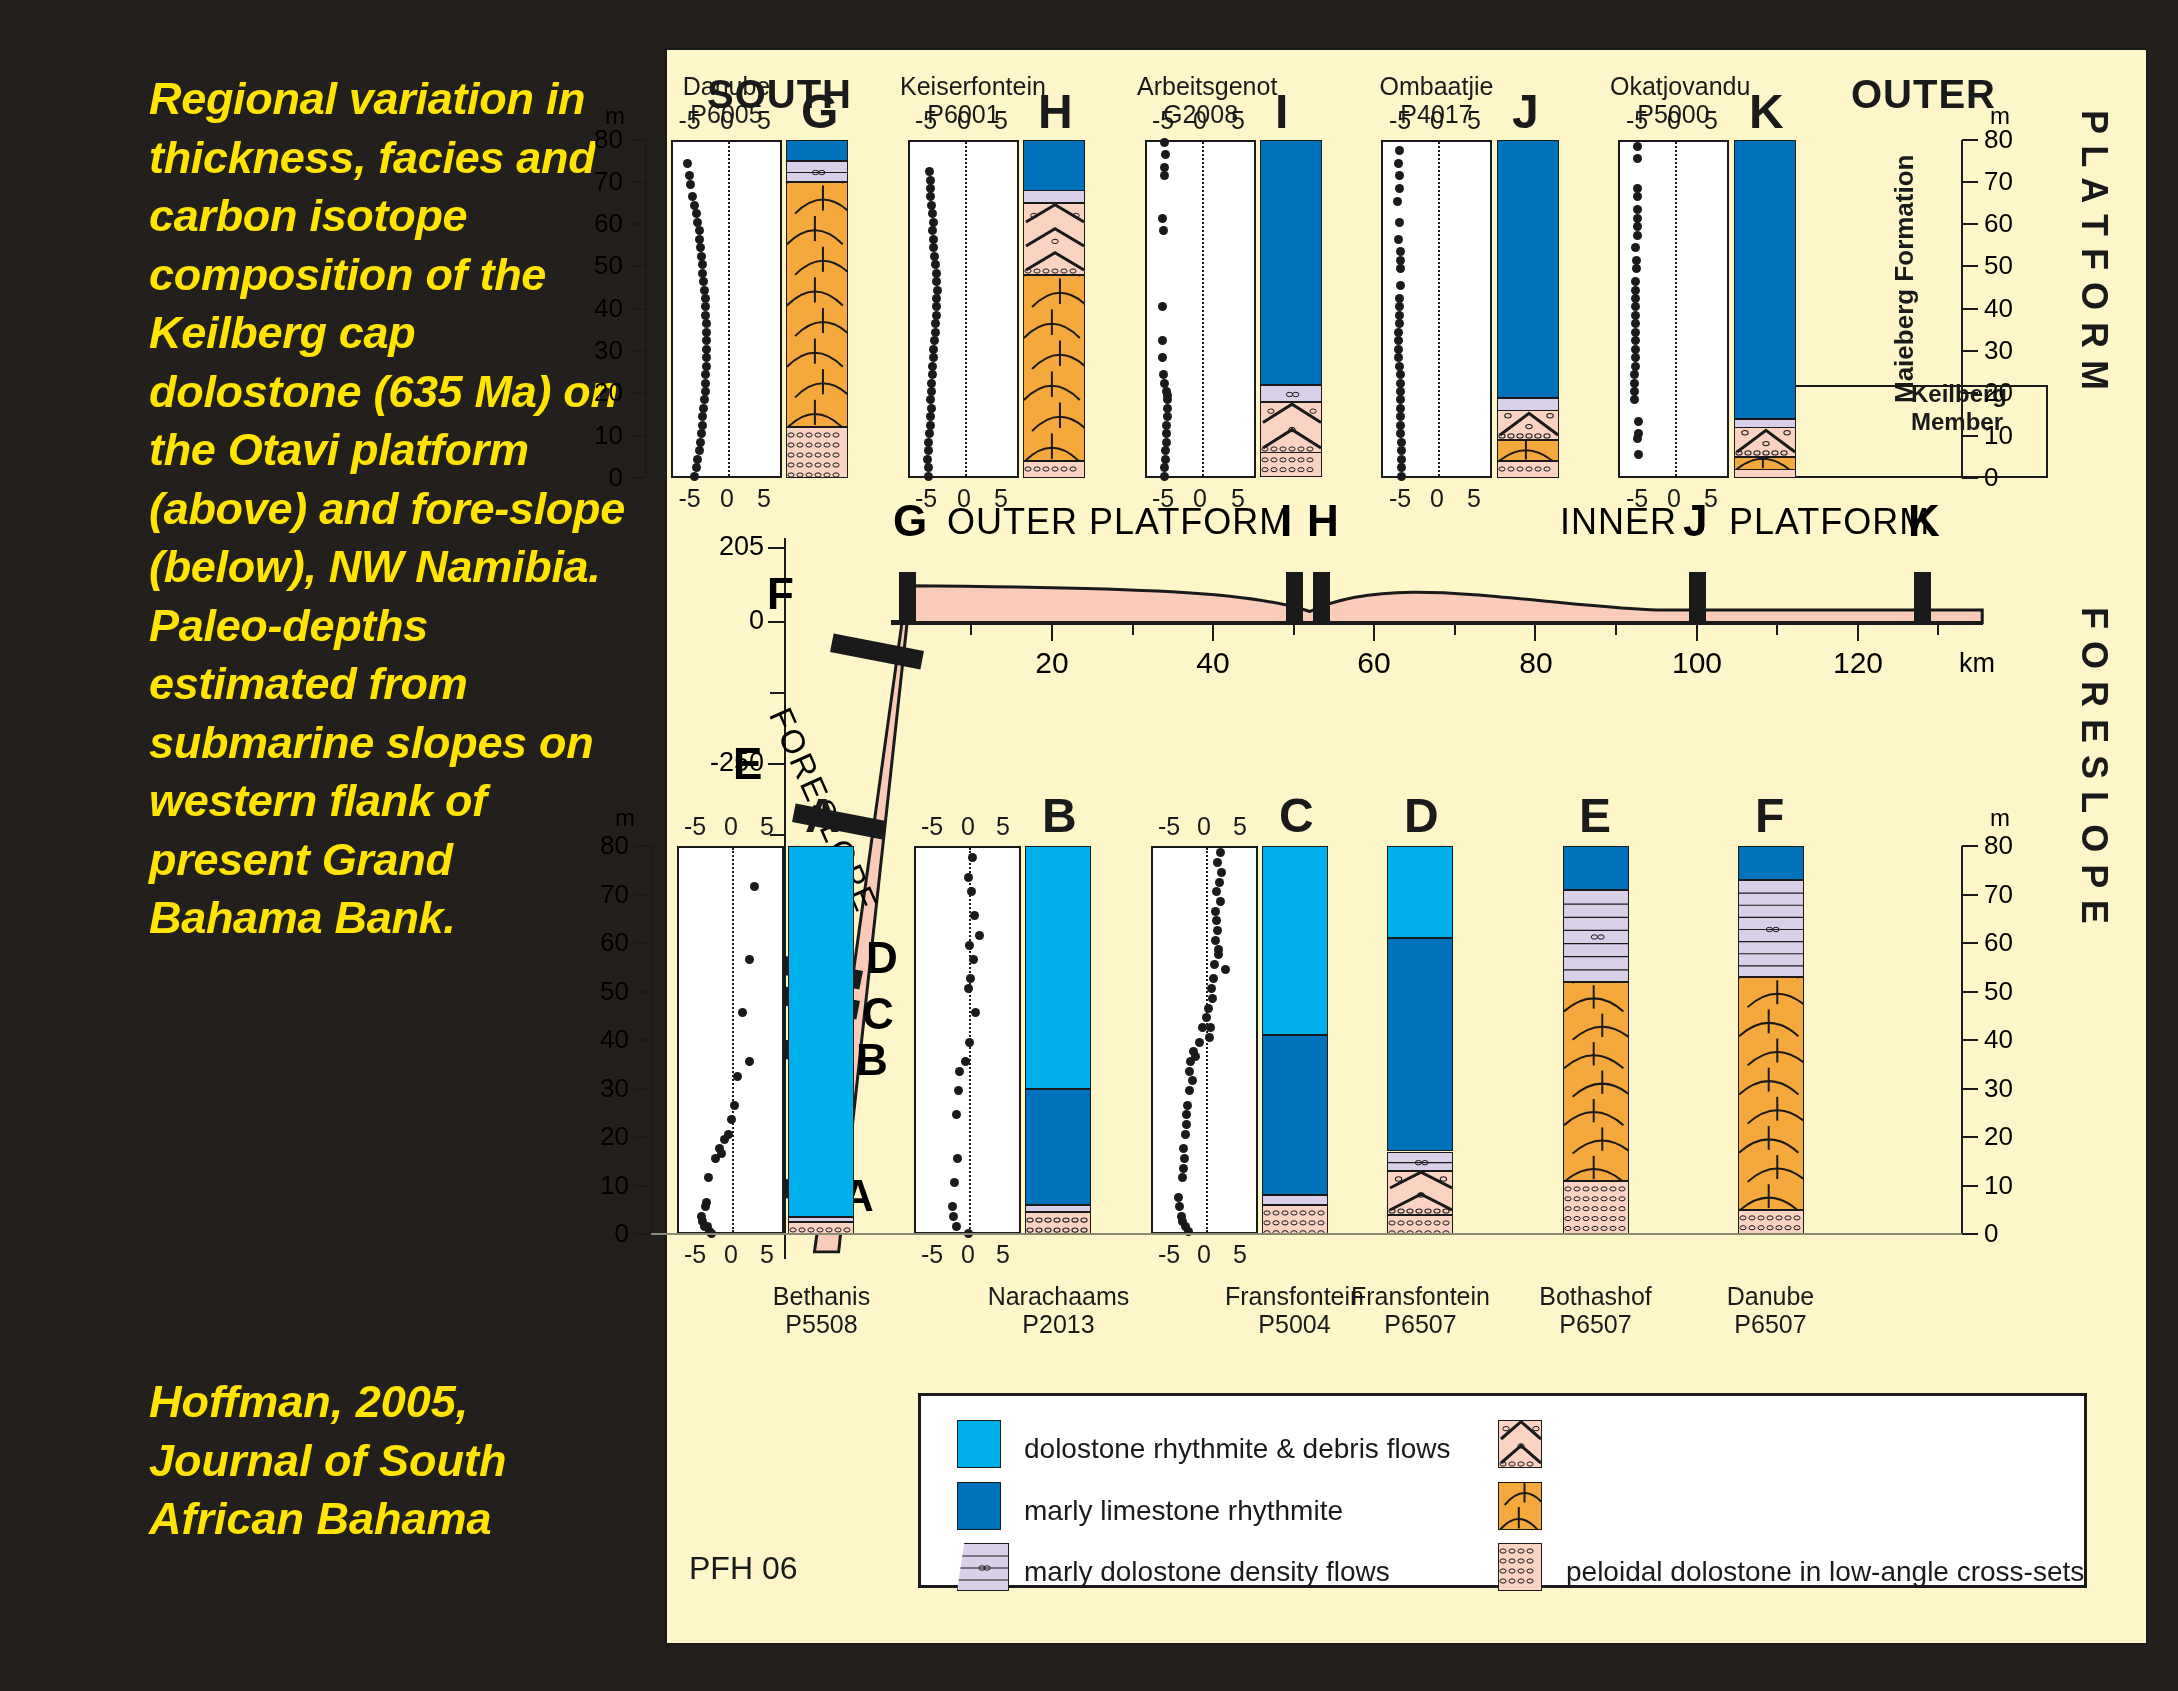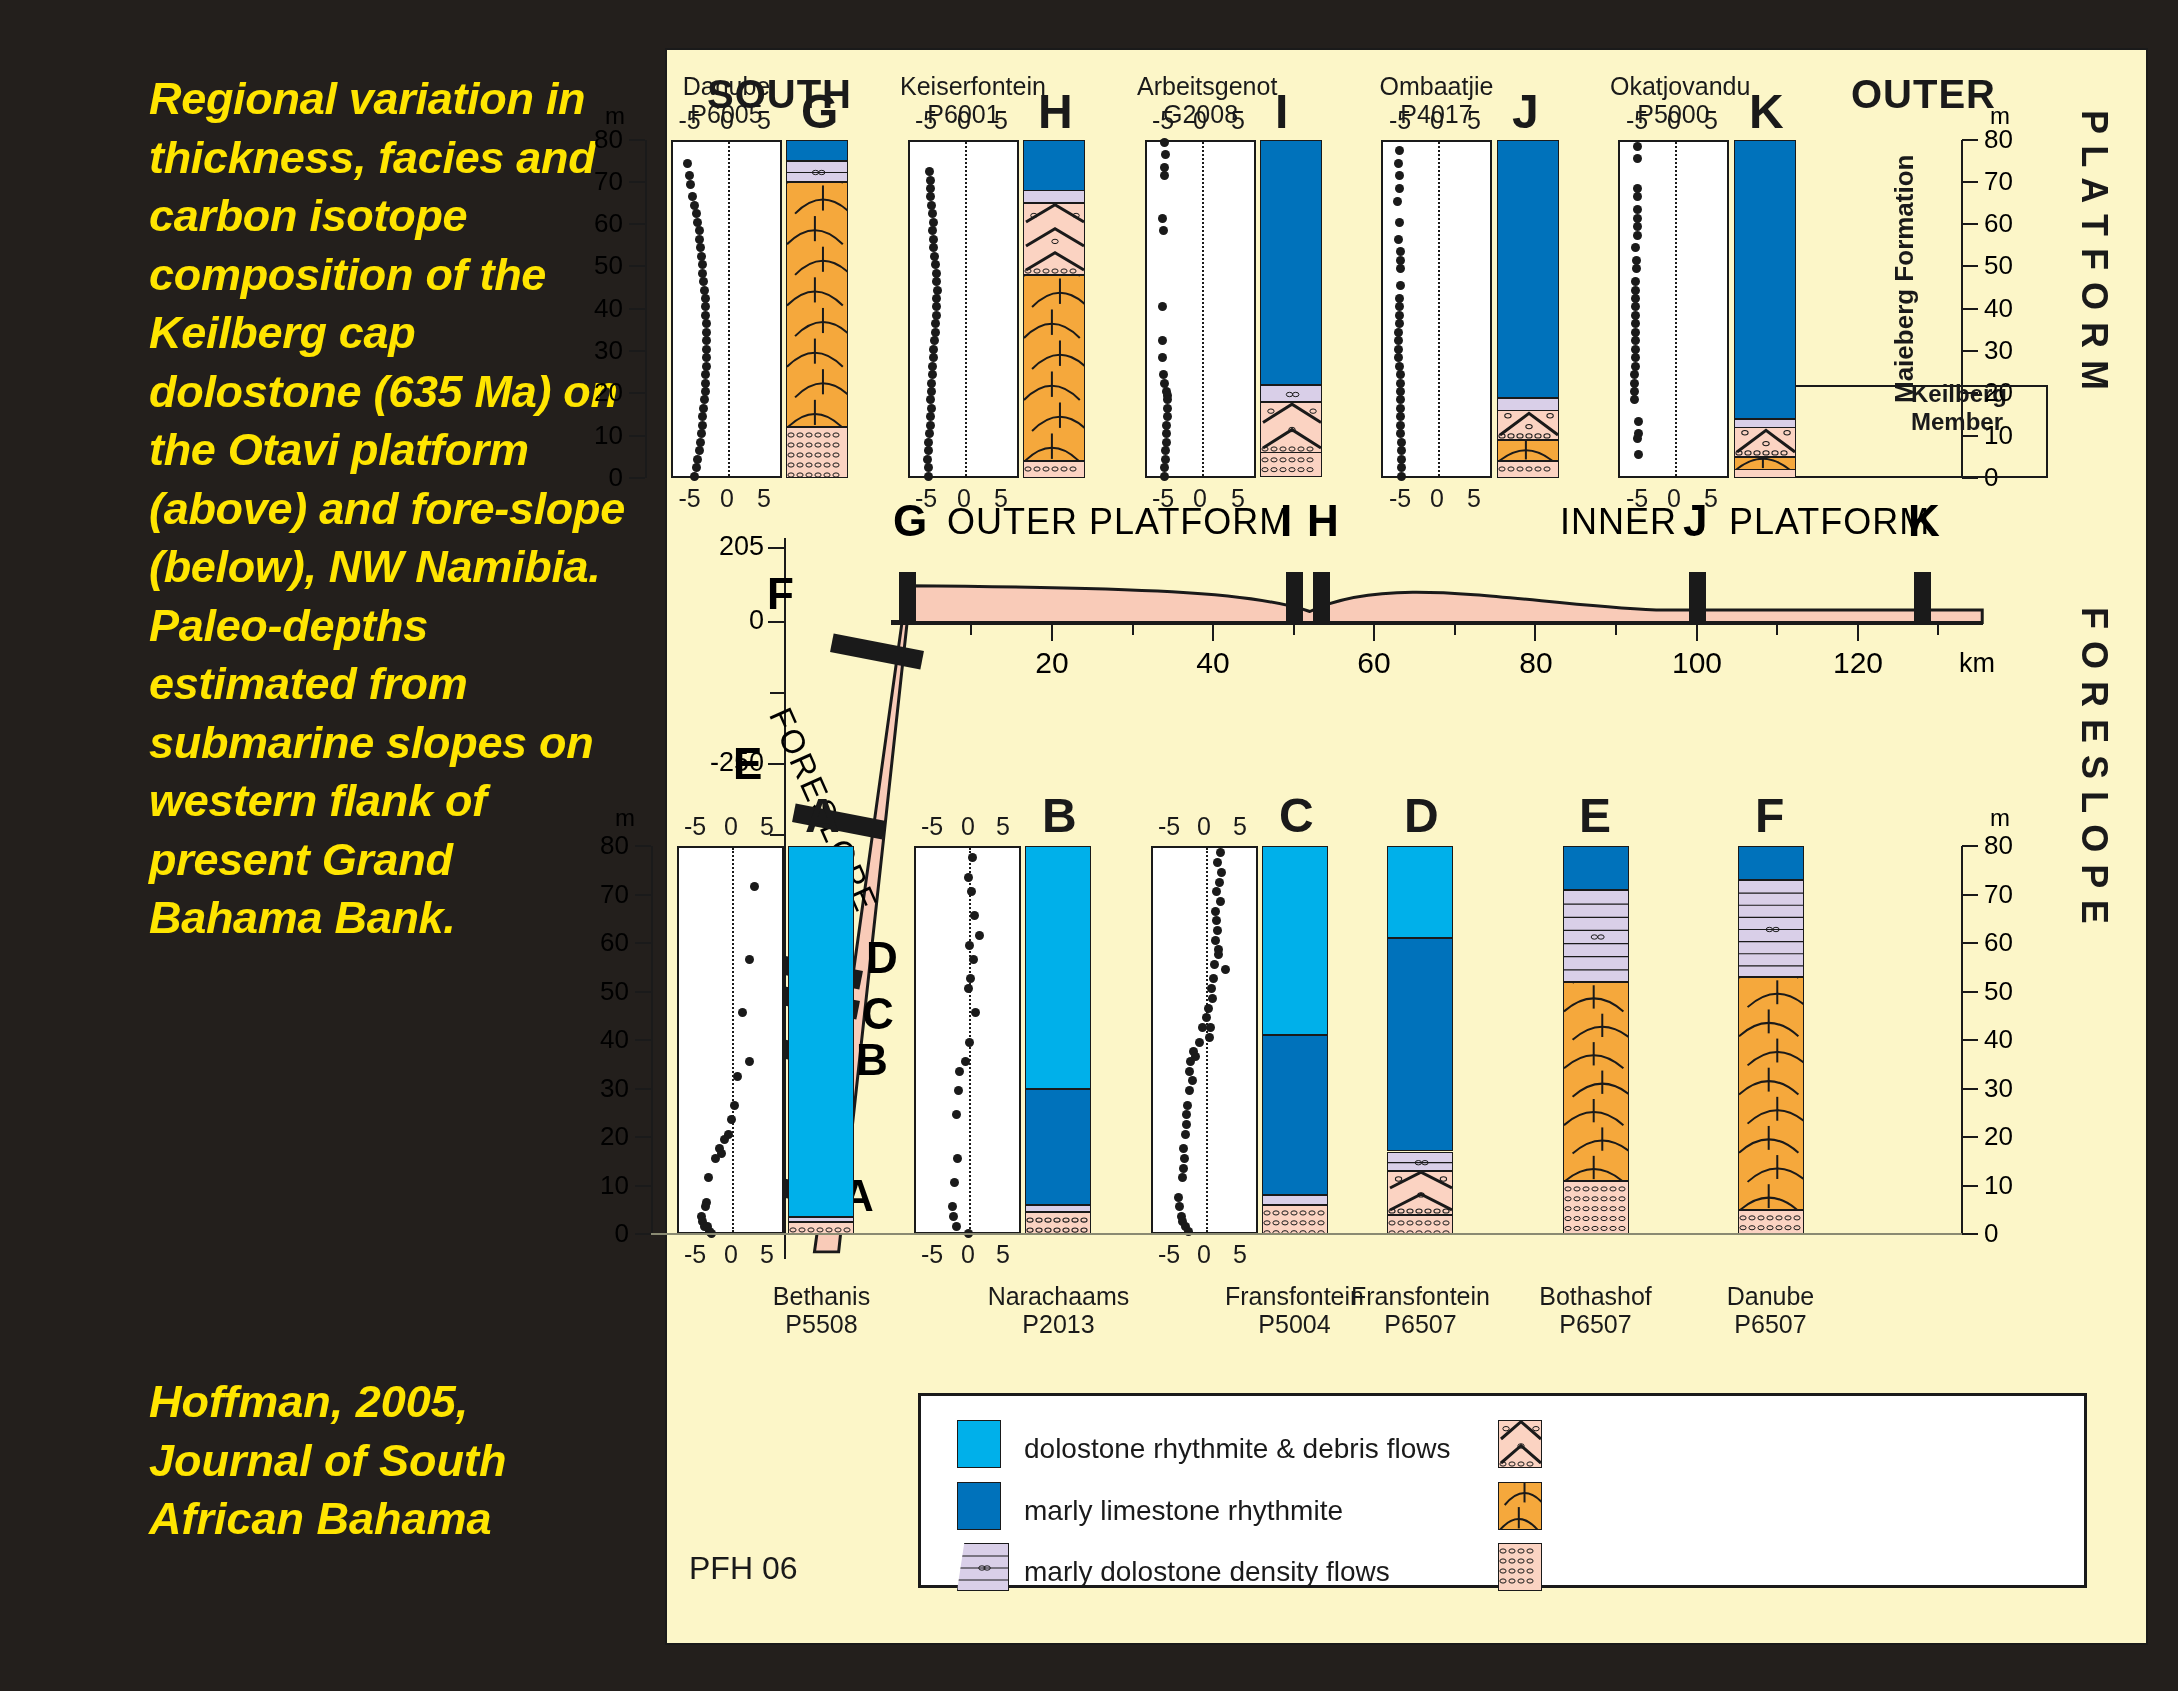--- a/index.html
+++ b/index.html
@@ -1077,15 +1077,16 @@
           <ellipse cx="4" cy="27" rx="3.1" ry="2.1" fill="none" stroke="#1a1a1a" stroke-width="1"></ellipse>
           <ellipse cx="13" cy="27" rx="3.1" ry="2.1" fill="none" stroke="#1a1a1a" stroke-width="1"></ellipse>
           <ellipse cx="22" cy="27" rx="3.1" ry="2.1" fill="none" stroke="#1a1a1a" stroke-width="1"></ellipse>
           <ellipse cx="31" cy="27" rx="3.1" ry="2.1" fill="none" stroke="#1a1a1a" stroke-width="1"></ellipse>
           <ellipse cx="4" cy="37" rx="3.1" ry="2.1" fill="none" stroke="#1a1a1a" stroke-width="1"></ellipse>
           <ellipse cx="13" cy="37" rx="3.1" ry="2.1" fill="none" stroke="#1a1a1a" stroke-width="1"></ellipse>
           <ellipse cx="22" cy="37" rx="3.1" ry="2.1" fill="none" stroke="#1a1a1a" stroke-width="1"></ellipse>
           <ellipse cx="31" cy="37" rx="3.1" ry="2.1" fill="none" stroke="#1a1a1a" stroke-width="1"></ellipse>
         </svg>
       </div>
+      <div class="lg-tx" style="left:645px;top:160px;">peloidal dolostone in low-angle cross-sets</div>
     </div>
 </div>
 
 
 </body></html>

